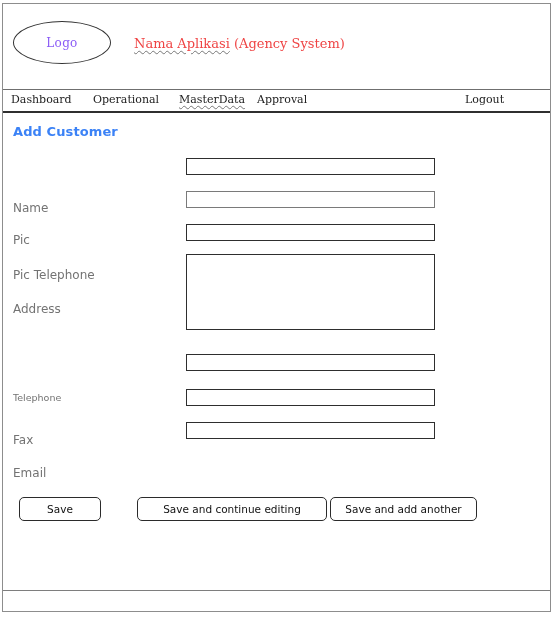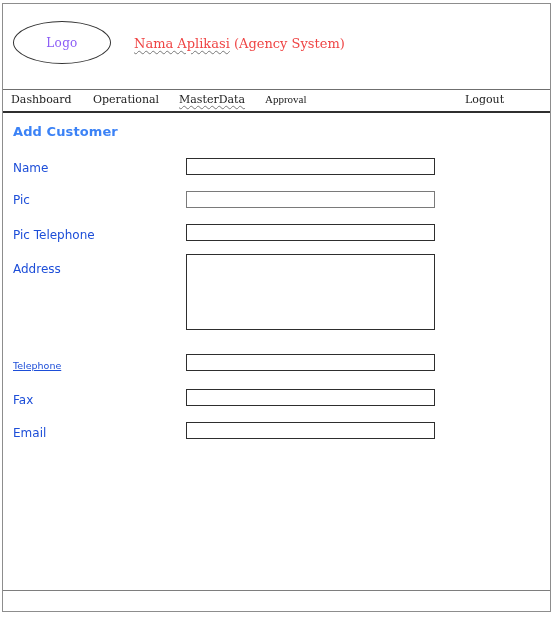--- a/index.html
+++ b/index.html
@@ -89,21 +89,21 @@
     top: 3px;
     font-family: "DejaVu Serif", serif;
     font-size: 11px;
     color: #222;
     white-space: nowrap;
     cursor: pointer;
   }
   #nav-dashboard   { left: 8px;   }
   #nav-operational { left: 90px;  }
   #nav-masterdata  { left: 176px; }
-  #nav-approval    { left: 262px; font-family: Liberation Serif, serif; }
+  #nav-approval    { left: 254px; }
   #nav-logout      { left: 462px; }
 
   
   #page-title {
     position: absolute;
     left: 10px;
     top: 120px;
     font-size: 13px;
     font-weight: bold;
     letter-spacing: 0.1px;
@@ -115,22 +115,23 @@
     position: absolute;
     left: 0;
     top: 0;
     width: 100%;
     height: 100%;
   }
   .field-label {
     position: absolute;
     left: 10px;
     font-size: 12px;
-    color: #1d4ed8;
+    color: #737373;
     white-space: nowrap;
+    margin-top: 40px;
   }
   .field-label.small {
     font-size: 9.5px;
   }
   .field-input {
     position: absolute;
     left: 183px;
     width: 249px;
     height: 17px;
     border: 1px solid #2e2e2e;
@@ -163,21 +164,21 @@
   }
 
   
   #label-name          { top: 157px; }
   #input-name          { top: 154px; }
   #label-pic           { top: 189px; }
   #input-pic           { top: 187px; }
   #label-pic-telephone { top: 224px; }
   #input-pic-telephone { top: 220px; }
   #label-address       { top: 258px; }
-  #label-telephone     { top: 356px; text-decoration: underline; }
+  #label-telephone     { top: 348px; }
   #input-telephone     { top: 350px; }
   #label-fax           { top: 389px; }
   #input-fax           { top: 385px; }
   #label-email         { top: 422px; }
   #input-email         { top: 418px; }
 
   
   #button-row {
     position: absolute;
     left: 0;
@@ -277,16 +278,25 @@
     <input class="field-input" id="input-telephone" type="text" placeholder="" style="">
 
     <div class="field-label" id="label-fax">Fax</div>
     <input class="field-input" id="input-fax" type="text" placeholder="" style="">
 
     <div class="field-label" id="label-email">Email</div>
     <input class="field-input" id="input-email" type="text" placeholder="" style="">
 
   </div>
 
+  <div id="button-row">
+
+    <button class="action-button" id="btn-save">Save</button>
+
+    <button class="action-button" id="btn-save-continue">Save and continue editing</button>
+
+    <button class="action-button" id="btn-save-another">Save and add another</button>
+
+  </div>
 
   <div id="footer-divider"></div>
 
 </div>
 
 </body></html>

